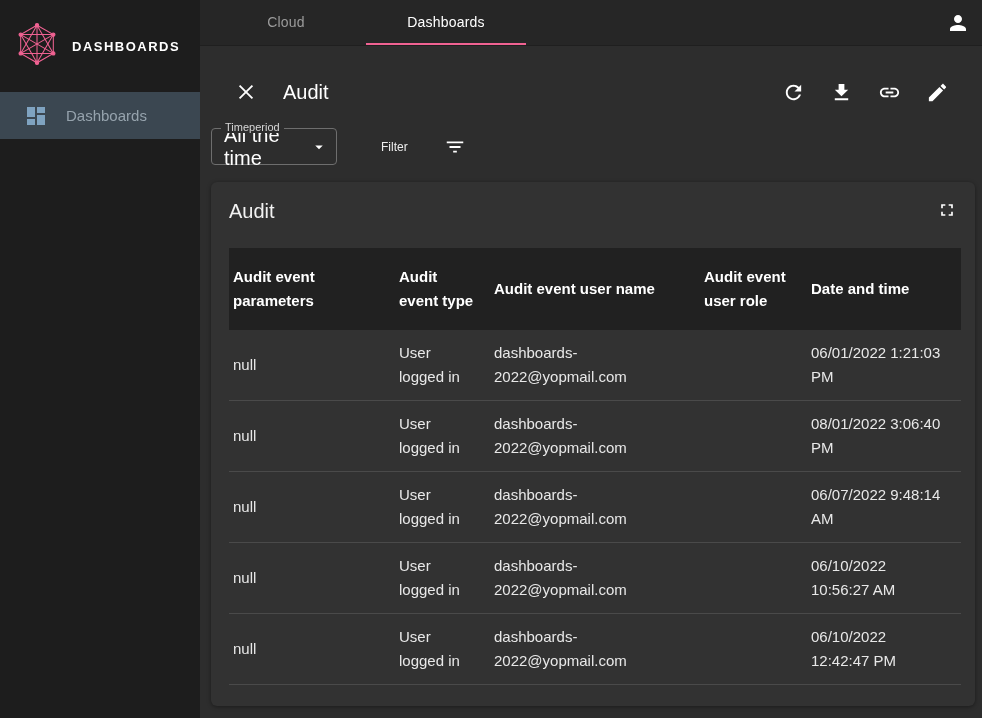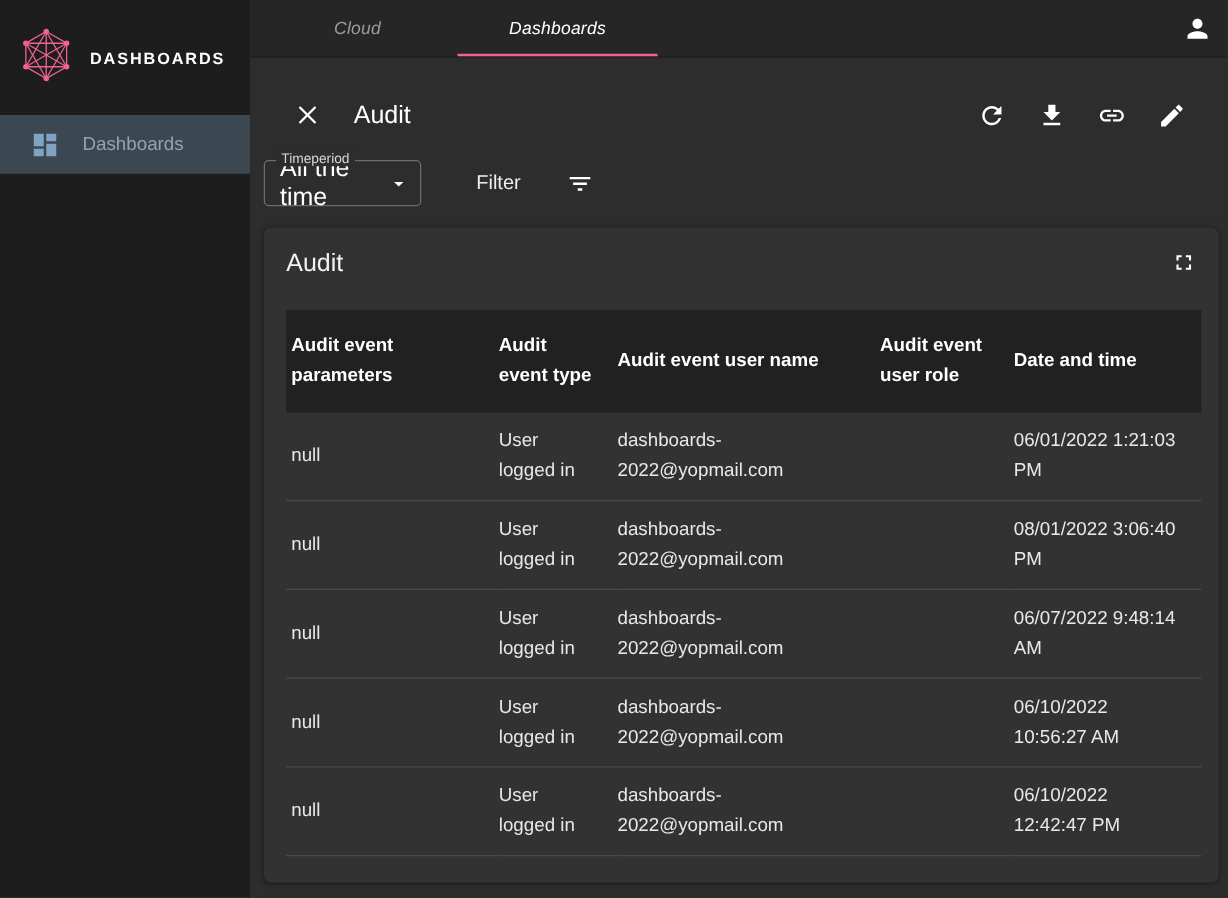--- a/index.html
+++ b/index.html
@@ -30,21 +30,20 @@
   .side-item.selected { background: #3b4751; color: #96a3ad; }
   .side-item .icn { width: 24px; height: 24px; display: inline-flex; }
   .side-item.selected .icn svg { fill: #7fa3c0; }
   .side-item .icn svg { fill: #ffffff; }
   
   .main { flex: 1; display: flex; flex-direction: column; min-width: 0; }
   .topbar {
     height: 46px; background: #262626; flex-shrink: 0;
     display: flex; align-items: center;
     border-bottom: 1px solid #1f1f1f;
-    font-style: italic;
   }
   .tabs { display: flex; height: 100%; margin-left: 6px; }
   .tab {
     width: 160px; height: 100%;
     display: flex; align-items: center; justify-content: center;
     font-size: 14px; color: #9b9b9b; letter-spacing: .2px;
     border-bottom: 2px solid transparent; cursor: pointer;
   }
   .tab.active { color: #ffffff; border-bottom-color: #f06292; }
   .topbar-account { margin-left: auto; margin-right: 12px; width: 24px; height: 24px; cursor: pointer; }
@@ -69,21 +68,21 @@
     cursor: pointer; background: transparent;
   }
   .select-label {
     position: absolute; top: -8px; left: 9px;
     background: #2d2d2d; padding: 0 4px;
     font-size: 11px; color: #d6d6d6;
   }
   .select-value { font-size: 20px; color: #ffffff; flex: 1; }
   .select-caret { width: 18px; height: 18px; }
   .select-caret svg { fill: #ffffff; }
-  .filter-label { margin-left: 23px; font-size: 16px; color: #eeeeee; cursor: pointer; }
+  .filter-label { margin-left: 23px; font-size: 12px; color: #eeeeee; cursor: pointer; }
   .filter-icon { margin-left: 15px; width: 22px; height: 22px; cursor: pointer; }
   .filter-icon svg { fill: #ffffff; }
   
   .card {
     margin: 17px 7px 12px 11px; flex: 1;
     background: #323232; border-radius: 6px;
     box-shadow: 0 1px 4px rgba(0,0,0,.4);
     padding: 18px 18px 10px 18px;
     display: flex; flex-direction: column; min-height: 0;
   }

